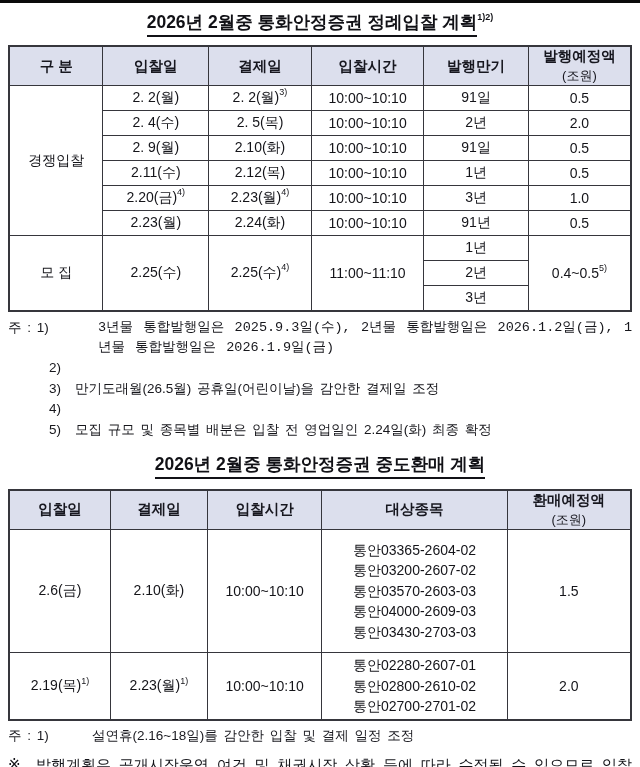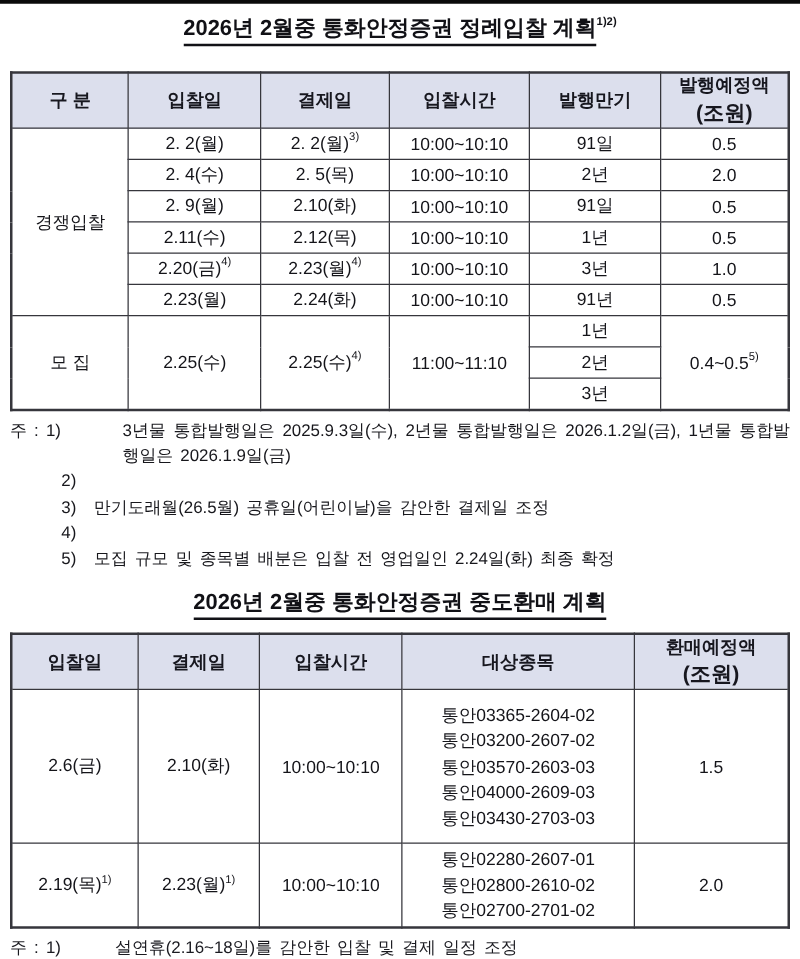--- a/index.html
+++ b/index.html
@@ -10,21 +10,21 @@
     position: relative;
   }
   .topbar { width: 640px; height: 3px; background: #0a0a0a; }
   .page { padding: 0 8px; }
 
   .doc-title {
     text-align: center;
     font-size: 17.5px;
     font-weight: bold;
     margin-top: 7px;
-    margin-bottom: 20px;
+    margin-bottom: 8px;
     color: #111116;
   }
   .doc-title .t-underline {
     display: inline-block;
     border-bottom: 2px solid #111116;
     padding-bottom: 1px;
   }
   .doc-title sup, td sup, .amt sup {
     font-size: 9px;
     position: relative;
@@ -48,33 +48,33 @@
   }
   .t1 thead th { height: 28px; }
   .t2 thead th { height: 39px; }
   td {
     text-align: center;
     vertical-align: middle;
     font-size: 14px;
     color: #141419;
   }
   .t1 tbody td { height: 25px; }
-  .unit-small { font-size: 17px; font-weight: bold; margin-top: 1px; }
+  .unit-small { font-size: 13px; font-weight: normal; margin-top: 1px; }
 
   .t2 { margin-top: 10px; }
   .t2 .bond-line { line-height: 20.5px; }
   .t2 .r1 td { height: 123px; text-align: center; }
   .t2 .r2 td { height: 68px; }
 
   .notes { margin-top: 6px; font-size: 13.5px; color: #17171c; }
   .note { display: flex; line-height: 20.4px; word-spacing: 2px; }
   .note .nmark { flex: 0 0 90px; white-space: nowrap; }
   .note .nmark2 { flex: 0 0 26px; margin-left: 41px; }
   .note .ntext { flex: 1; }
-  .note .ntext.justify { text-align: justify; }
+  .note .ntext.justify { text-align: justify; font-family: Liberation Mono, monospace; }
 
   .section2-title { margin-top: 12px; margin-bottom: 0; }
 
   .t2-note { margin-top: 6px; font-size: 13.5px; word-spacing: 2px; display: flex; }
   .t2-note .nmark { flex: 0 0 56px; }
   .t2-note .ntext { flex: 1; margin-left: 28px; }
 
   .disclaimer {
     margin-top: 10px;
     font-size: 15px;

